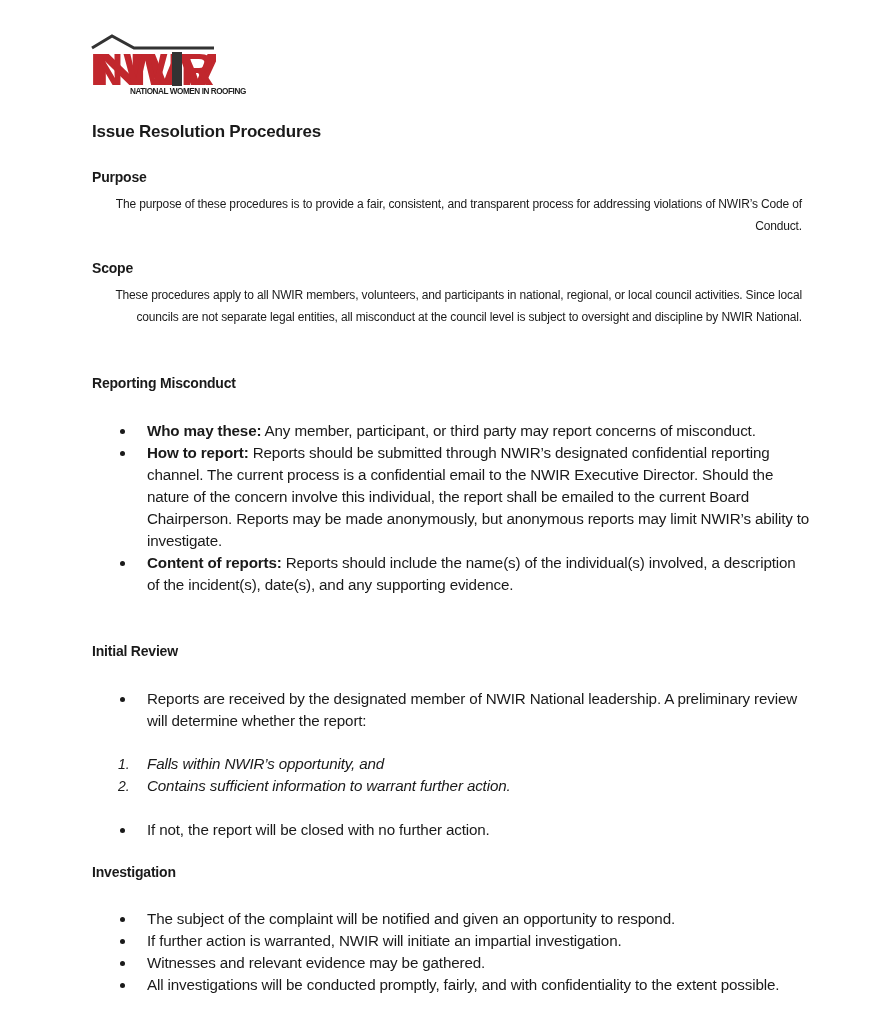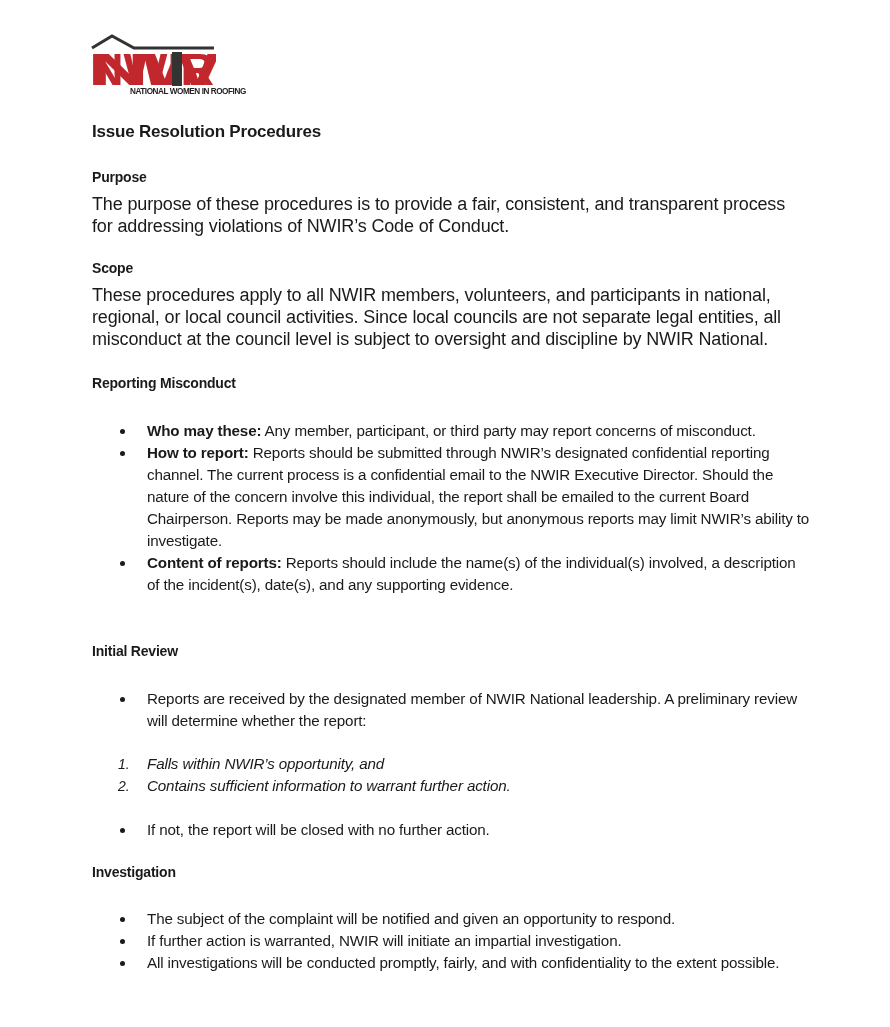--- a/index.html
+++ b/index.html
@@ -9,21 +9,21 @@
   }
   .page { position: absolute; left: 92px; top: 0; width: 720px; }
   .logo { position: absolute; left: 90px; top: 34px; width: 126px; height: 66px; }
   .logo svg { display: block; }
   .logo-caption {
     position: absolute; left: 0; top: 53px; font-size: 8.2px; font-weight: bold;
     letter-spacing: -0.45px; color: #222; white-space: nowrap; font-family: "Liberation Sans", sans-serif; padding-left: 40px;
   }
   .doc-title { position: absolute; top: 122px; left: 0; font-size: 17px; font-weight: bold; letter-spacing: -0.2px; }
   h2 { margin: 0; font-size: 14px; font-weight: bold; letter-spacing: -0.2px; position: absolute; left: 0; }
-  p.body { margin: 0; font-size: 18px; line-height: 22px; position: absolute; left: 0; width: 710px; letter-spacing: -0.15px; }
+  p.body { margin: 0; font-size: 12px; line-height: 22px; position: absolute; left: 0; width: 710px; letter-spacing: -0.15px; text-align: right; }
   ul.bullets, ol.nums { margin: 0; padding: 0; list-style: none; position: absolute; left: 0; width: 720px; }
   ul.bullets li, ol.nums li {
     position: relative; padding-left: 55px; font-size: 15.2px; line-height: 22px; letter-spacing: -0.15px;
   }
   ul.bullets li::before {
     content: ""; position: absolute; left: 28px; top: 9px; width: 5px; height: 5px; border-radius: 50%; background: #1a1a1a;
   }
   ol.nums li { font-style: italic; }
   ol.nums li .num { position: absolute; left: 26px; font-style: italic; font-size: 14px; }
   b { font-weight: bold; }
@@ -68,15 +68,16 @@
     <li><span class="num">2.</span><span>Contains sufficient information to warrant further action.</span></li>
   </ol>
   <ul class="bullets" style="top:819px">
     <li>If not, the report will be closed with no further action.</li>
   </ul>
 
   <h2 style="top:864px">Investigation</h2>
   <ul class="bullets" style="top:908px">
     <li>The subject of the complaint will be notified and given an opportunity to respond.</li>
     <li>If further action is warranted, NWIR will initiate an impartial investigation.</li>
+    <li>Witnesses and relevant evidence may be gathered.</li>
     <li>All investigations will be conducted promptly, fairly, and with confidentiality to the extent possible.</li>
   </ul>
 </div>
 
 </body></html>

